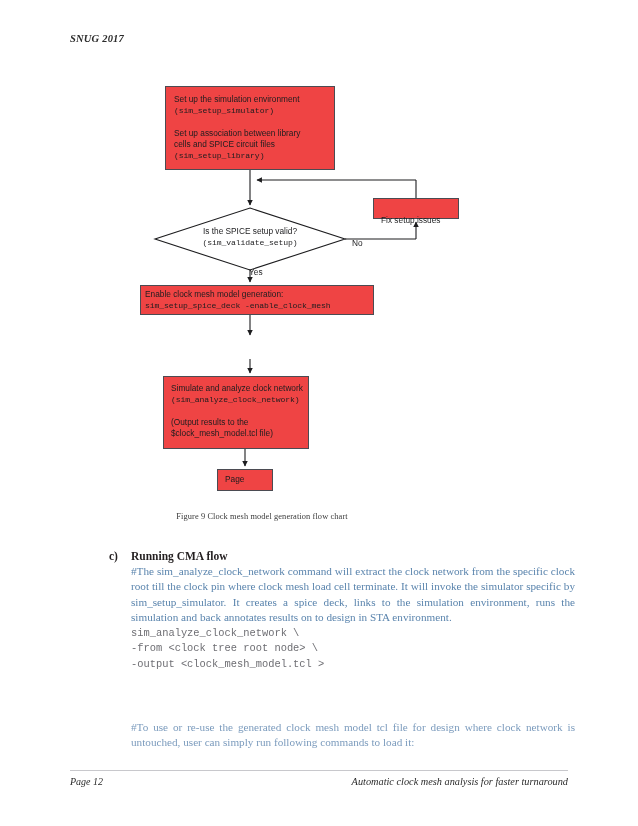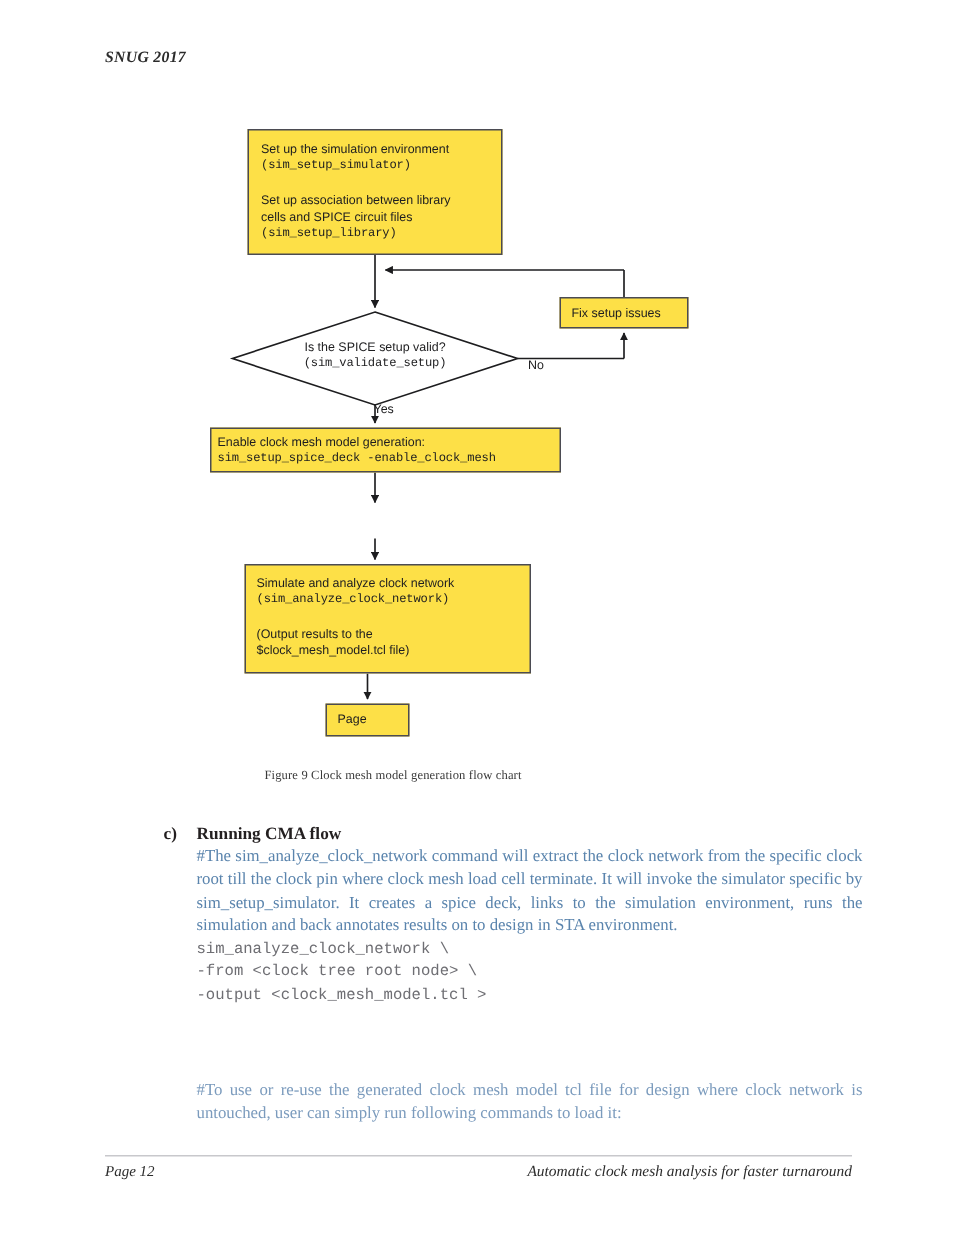--- a/index.html
+++ b/index.html
@@ -42,21 +42,21 @@
     top: 0;
     width: 638px;
     height: 520px;
     pointer-events: none;
   }
   .flow svg { display: block; }
 
   .fc-box {
     position: absolute;
     border: 1px solid #4b4b52;
-    background: #fde047;
+    background: #ef4444;
     box-sizing: border-box;
   }
   .fc-text {
     font-family: "Liberation Sans", sans-serif;
     font-size: 8.3px;
     line-height: 11.2px;
     color: #1d1d1f;
     white-space: pre;
   }
   .fc-mono {
@@ -69,24 +69,24 @@
   }
   .fc-label {
     position: absolute;
     font-family: Liberation Sans, sans-serif;
     font-size: 8.3px;
     color: #1d1d1f;
   }
 
   
   #box-setup      { left:165px; top:86px;  width:170px; height:84px; padding:7px 0 0 8px; }
-  #box-fix        { left:373px; top:198px; width:86px;  height:21px; padding:4px 0 0 7px; }
+  #box-fix        { left:373px; top:198px; width:86px;  height:21px; padding:16px 0 0 7px; }
   #box-enable     { left:140px; top:285px; width:234px; height:30px; padding:3px 0 0 4px; }
   #box-load       { left:163px; top:338px; width:174px; height:21px; padding:4px 0 0 7px; }
-  #box-simulate   { left:163px; top:376px; width:191px; height:73px; padding:6px 0 0 7px; }
+  #box-simulate   { left:163px; top:376px; width:146px; height:73px; padding:6px 0 0 7px; }
   #box-quit       { left:217px; top:469px; width:56px;  height:22px; padding:4px 0 0 7px; }
 
   #lbl-no  { left:352px; top:238px; }
   #lbl-yes { left:249px; top:267px; }
 
   
   .fig-caption {
     position: absolute;
     left: 0;
     top: 512px;

